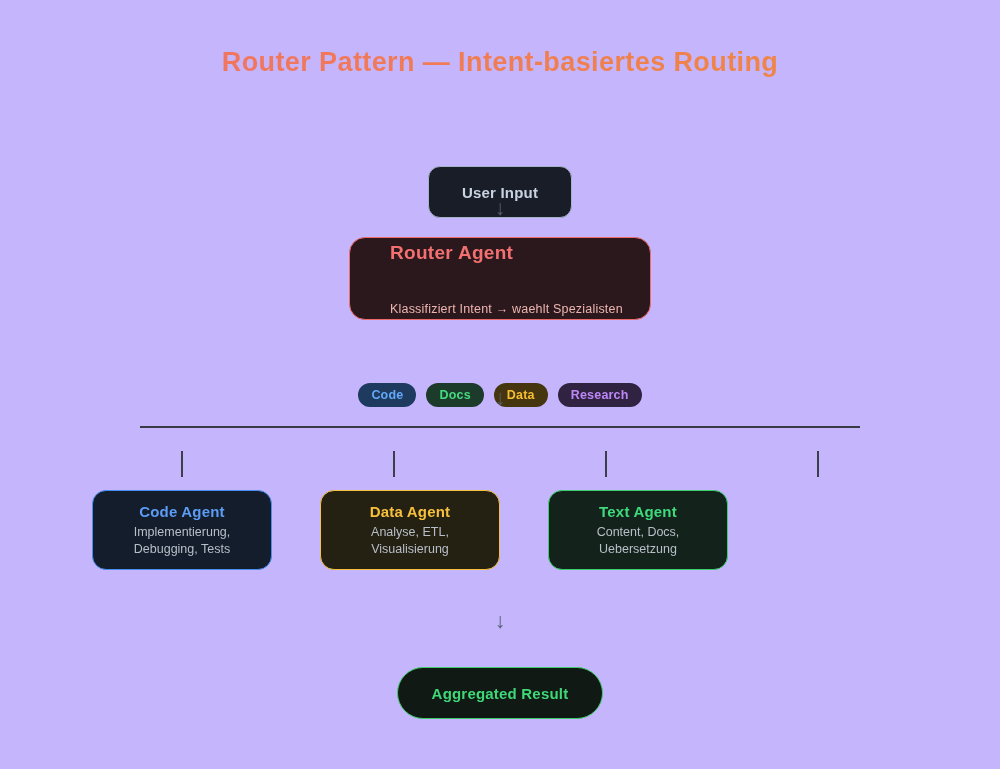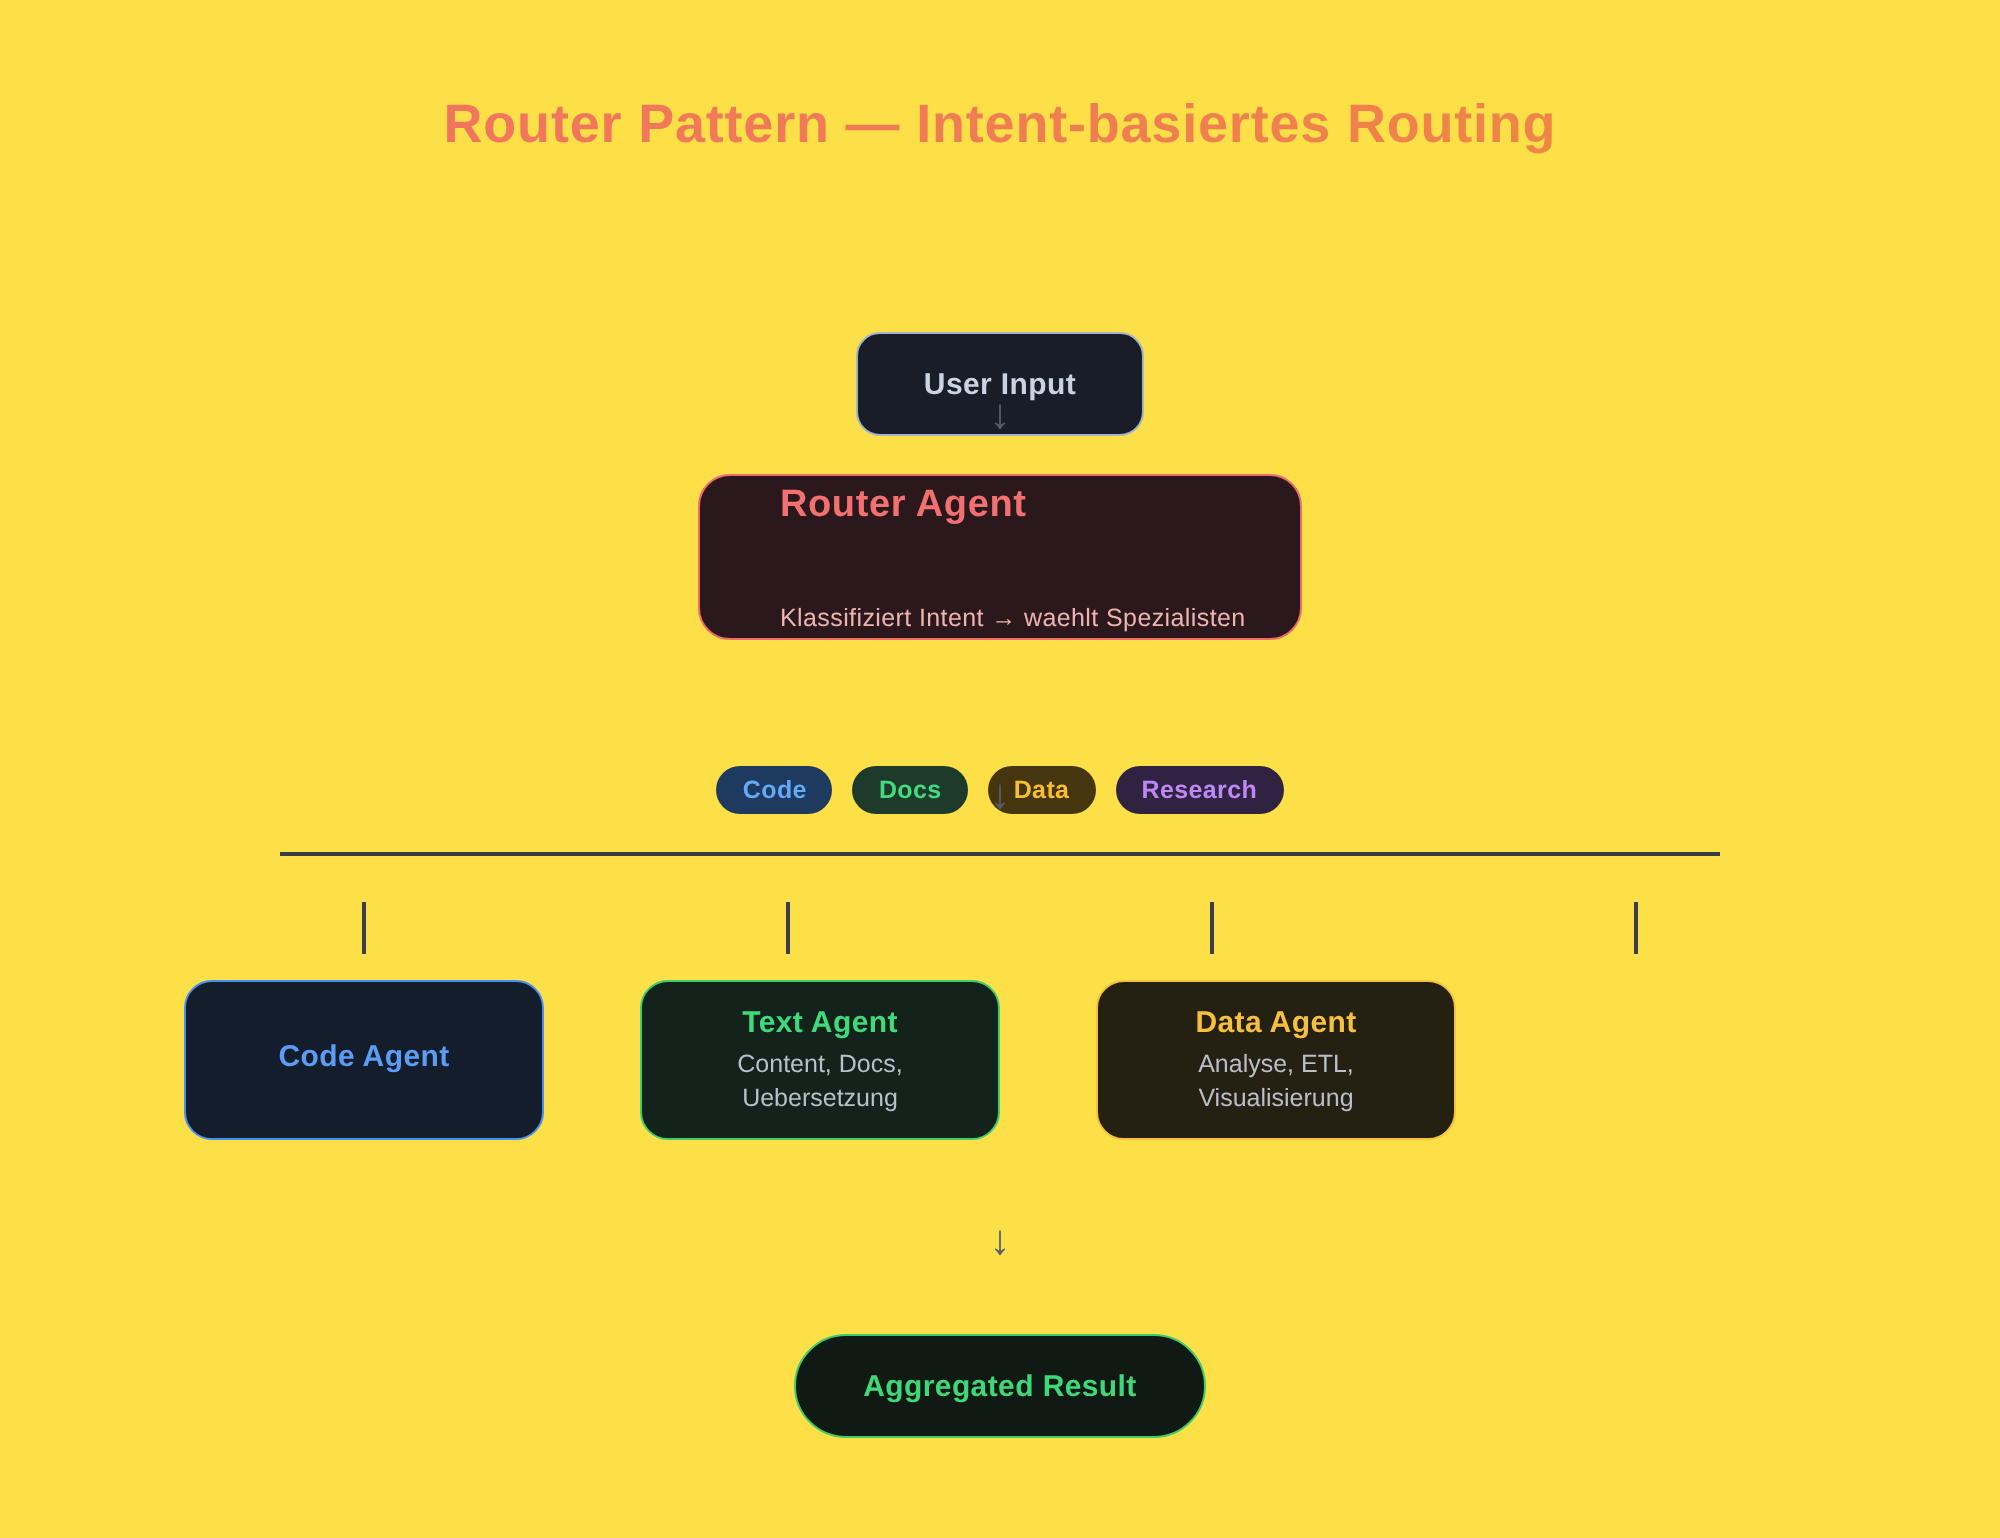--- a/index.html
+++ b/index.html
@@ -5,21 +5,21 @@
   html, body {
     margin: 0;
     padding: 0;
     background: #0c0d11;
     font-family: "Liberation Sans", sans-serif;
   }
   .canvas {
     position: relative;
     width: 1000px;
     height: 769px;
-    background: #fde047;
+    background: #c4b5fd;
     overflow: hidden;
   }
   .title {
     position: absolute;
     top: 47px;
     left: 0;
     width: 100%;
     margin: 0;
     text-align: center;
     font-size: 27px;
@@ -207,38 +207,42 @@
   <div class="hline"></div>
   <div class="stem stem-1"></div>
   <div class="stem stem-2"></div>
   <div class="stem stem-3"></div>
   <div class="stem stem-4"></div>
 
   <div class="agents">
 
       <div class="agent" style="border-color: rgb(74, 142, 240); background: rgb(20, 29, 43);">
         <div class="agent-title" style="color: rgb(92, 156, 245);">Code Agent</div>
+        <div class="agent-sub">
+          <div>Implementierung,</div>
+          <div>Debugging, Tests</div>
+        </div>
+      </div>
+
+      <div class="agent" style="border-color: rgb(246, 193, 61); background: rgb(36, 32, 18);">
+        <div class="agent-title" style="color: rgb(247, 192, 60);">Data Agent</div>
+        <div class="agent-sub">
+          <div>Analyse, ETL,</div>
+          <div>Visualisierung</div>
+        </div>
       </div>
 
       <div class="agent" style="border-color: rgb(59, 207, 110); background: rgb(19, 35, 28);">
         <div class="agent-title" style="color: rgb(62, 218, 124);">Text Agent</div>
         <div class="agent-sub">
           <div>Content, Docs,</div>
           <div>Uebersetzung</div>
         </div>
       </div>
 
-      <div class="agent" style="border-color: rgb(246, 193, 61); background: rgb(36, 32, 18);">
-        <div class="agent-title" style="color: rgb(247, 192, 60);">Data Agent</div>
-        <div class="agent-sub">
-          <div>Analyse, ETL,</div>
-          <div>Visualisierung</div>
-        </div>
-      </div>
-
 
   </div>
 
   <div class="arrow arrow-3" style="color: rgb(86, 94, 110);">↓</div>
 
   <div class="node result" style="border-color: rgb(62, 203, 107); background: rgb(16, 25, 19); color: rgb(63, 216, 120);">
     <span>Aggregated Result</span>
   </div>
 
 </div>

